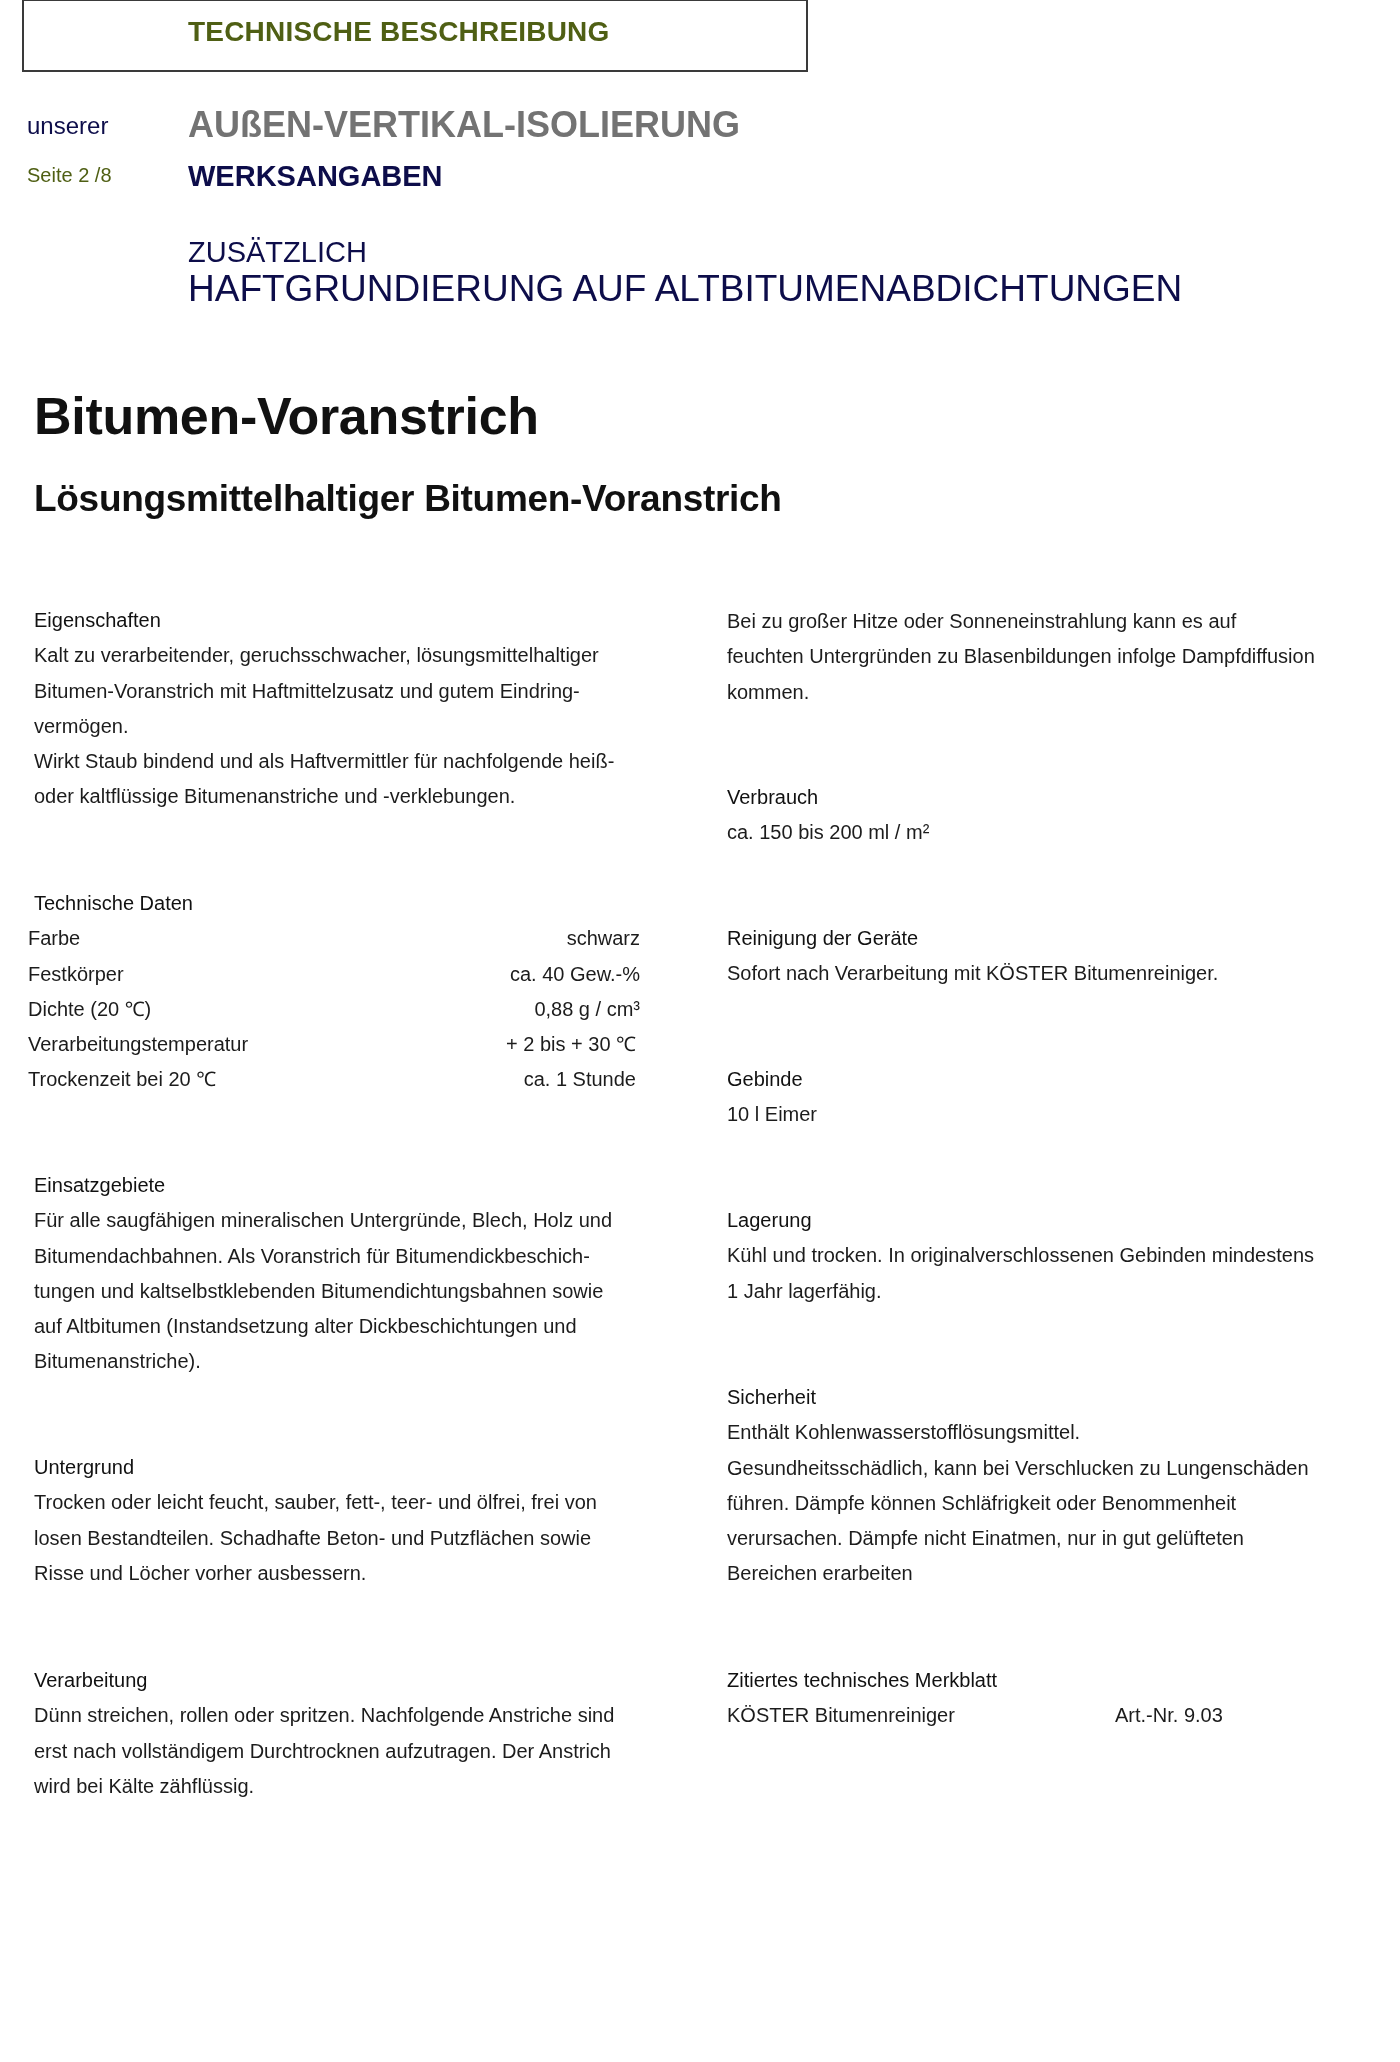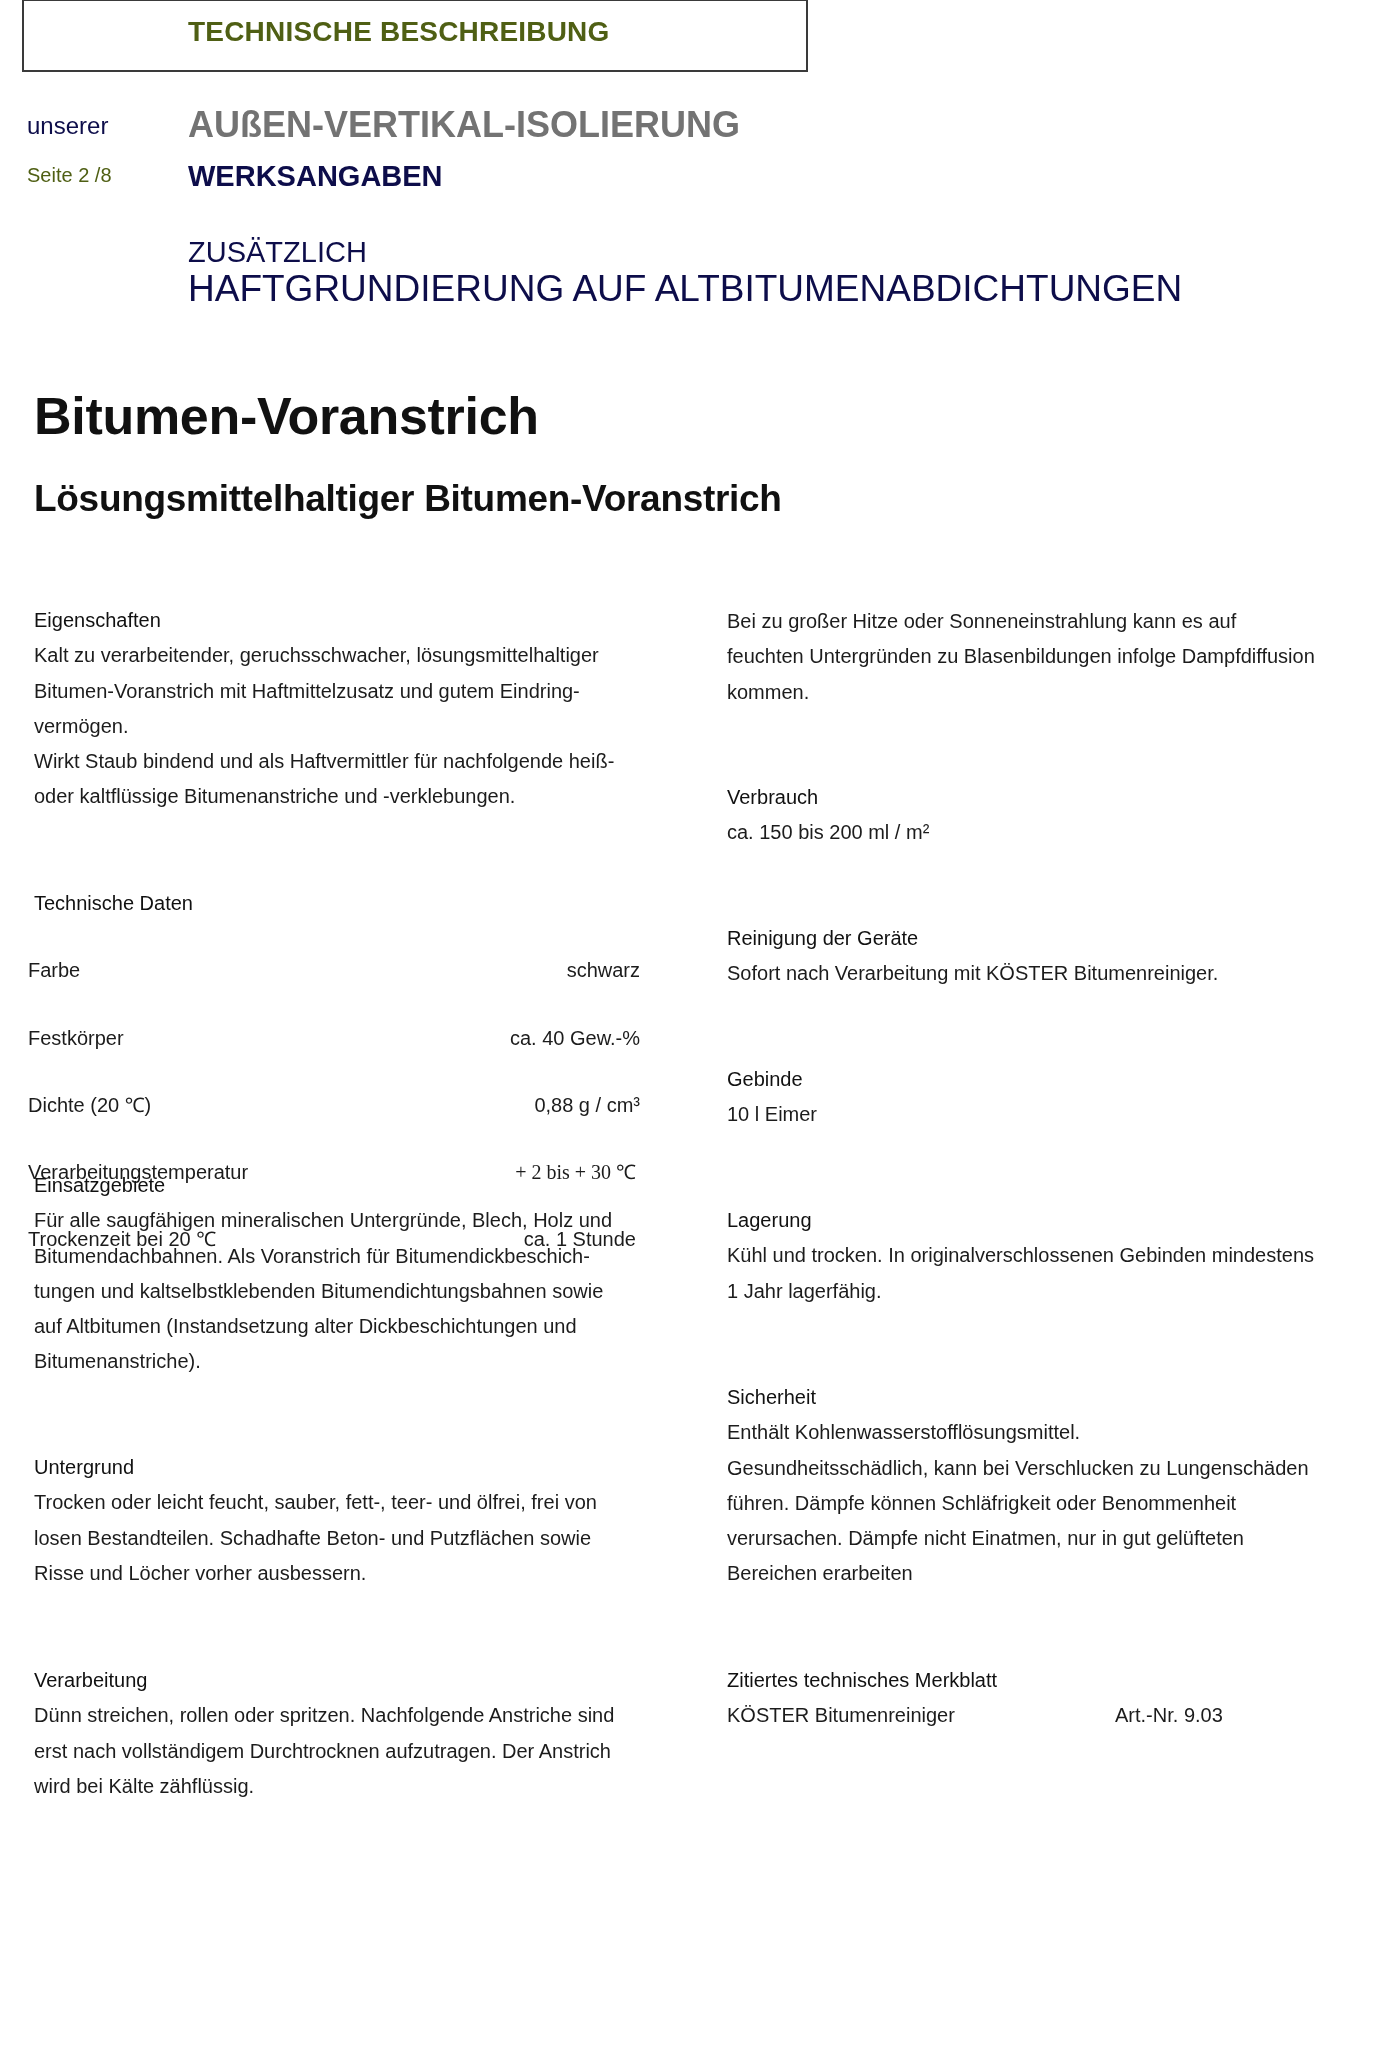--- a/index.html
+++ b/index.html
@@ -20,21 +20,21 @@
   .prod-sub { left: 34px; top: 478px; font-size: 37px; font-weight: bold; color: #111; letter-spacing: -0.3px; }
 
   .col { position: absolute; width: 620px; font-size: 20px; line-height: 35.3px; color: #1c1c1c; }
   .col-left { left: 34px; }
   .col-right { left: 727px; }
   .sec { position: absolute; }
   .sec-head { font-weight: normal; font-size: 20px; color: #111; }
   .line { display: block; white-space: nowrap; }
 
   .tech-table { position: absolute; left: 28px; width: 612px; font-size: 20px; line-height: 35.3px; color: #1c1c1c; }
-  .tech-row { display: flex; justify-content: space-between; margin-top: 32px; }
+  .tech-row { display: flex; justify-content: space-between; }
   .tech-val { text-align: right; }
 
   .merkblatt-row { display: flex; }
   .merkblatt-name { width: 388px; }
 </style>
 </head>
 <body>
 
 <div class="header-box"></div>
 <div class="abs header-title">TECHNISCHE BESCHREIBUNG</div>
@@ -71,21 +71,21 @@
   <div class="tech-row">
     <span>Festkörper</span>
     <span class="tech-val">ca. 40 Gew.-%</span>
   </div>
   <div class="tech-row">
     <span>Dichte (20 ℃)</span>
     <span class="tech-val">0,88 g / cm³</span>
   </div>
   <div class="tech-row">
     <span>Verarbeitungstemperatur</span>
-    <span class="tech-val" style="padding-right:4px;font-family:Liberation Serif, serif;">+ 2 bis + 30 ℃</span>
+    <span class="tech-val" style="padding-right:4px;">+ 2 bis + 30 ℃</span>
   </div>
   <div class="tech-row">
     <span>Trockenzeit bei 20 ℃</span>
     <span class="tech-val" style="padding-right:4px;">ca. 1 Stunde</span>
   </div>
 </div>
 
 <div class="col col-left">
   <div class="sec" style="top:1168px;">
     <div class="sec-head">Einsatzgebiete</div>

